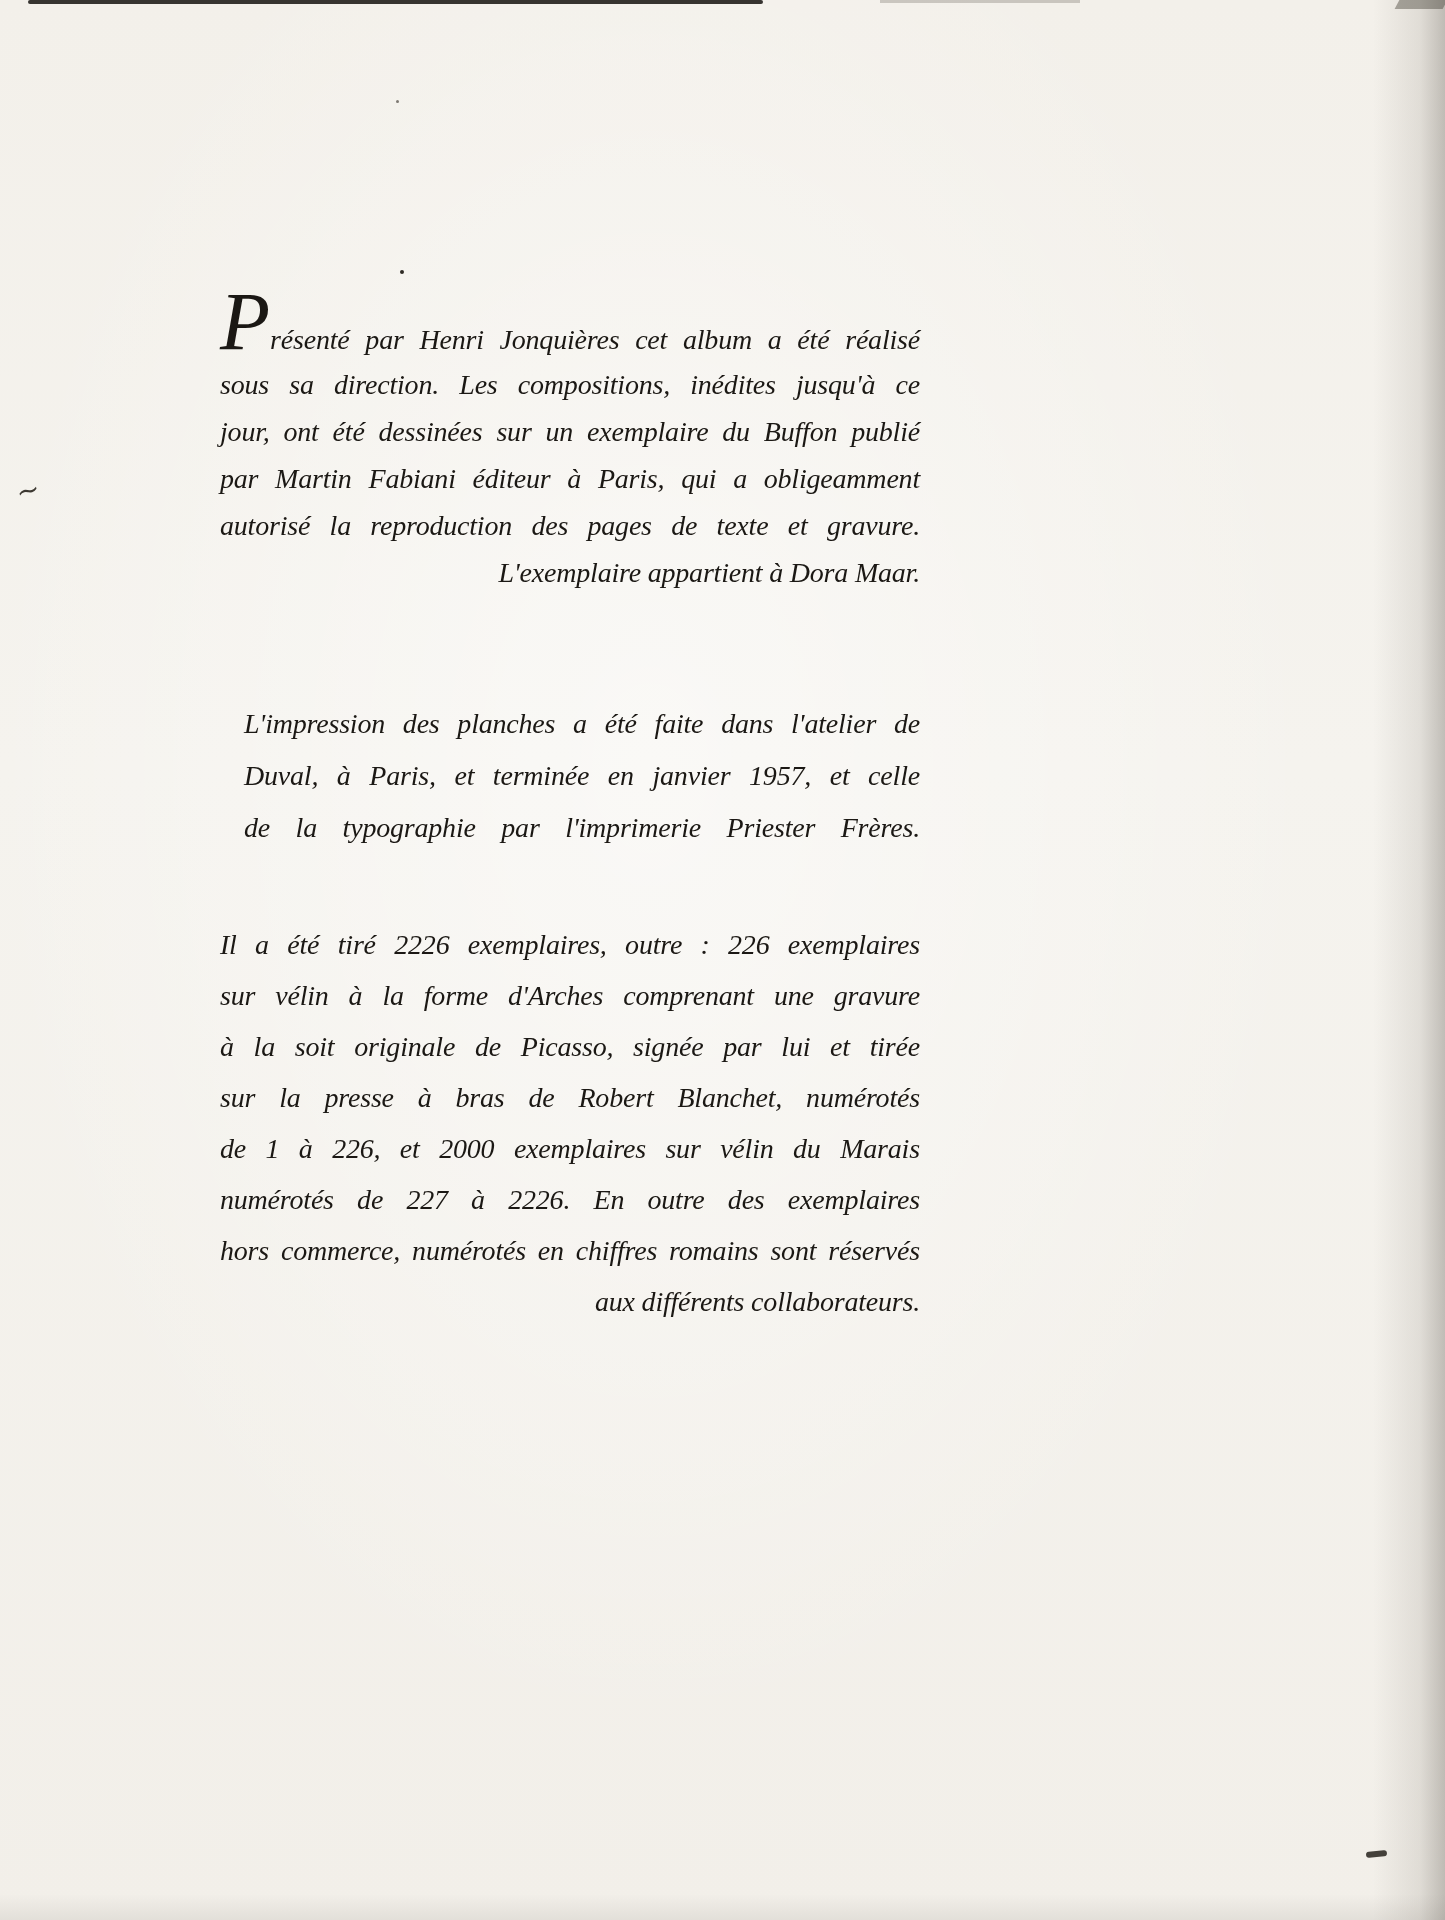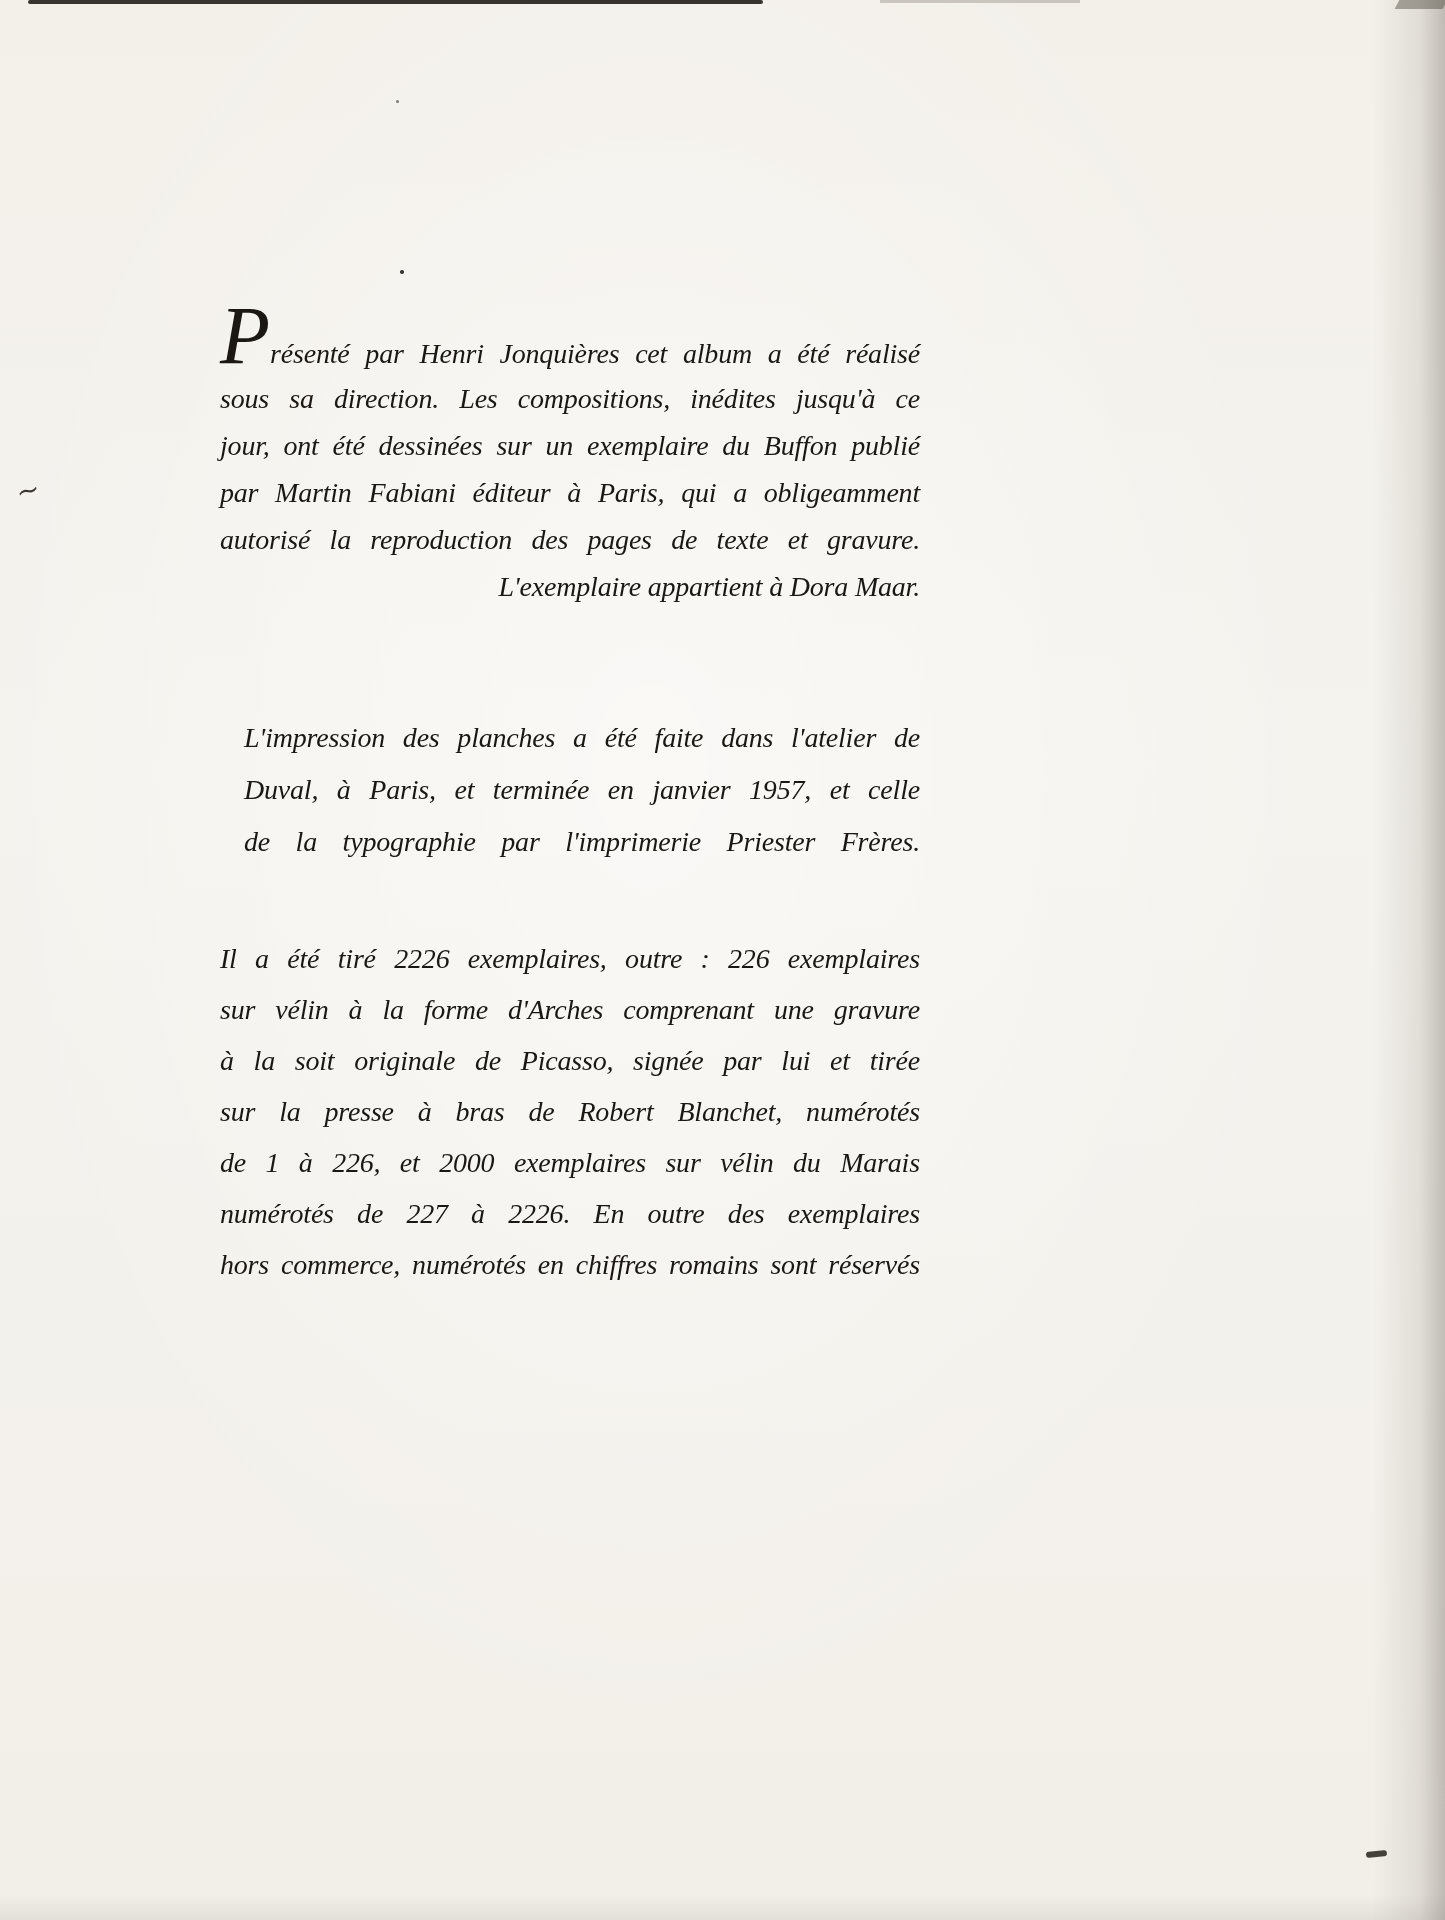--- a/index.html
+++ b/index.html
@@ -85,21 +85,21 @@
     left: 396px; top: 100px;
     width: 3px; height: 3px;
     background: #55504a;
     border-radius: 50%;
     opacity: 0.75;
   }
 
   .text-block {
     position: absolute;
     left: 220px;
-    top: 336px;
+    top: 322px;
     width: 700px;
     color: #1b1814;
     font-style: italic;
     font-size: 28px;
     letter-spacing: -0.2px;
   }
   .para { margin: 0; }
   .para.p2 { margin-top: 104px; }
   .para.p3 { margin-top: 65px; }
 
@@ -153,15 +153,16 @@
         <div class="line"><span>de</span><span>la</span><span>typographie</span><span>par</span><span>l'imprimerie</span><span>Priester</span><span>Frères.</span></div>
       </div>
       <div class="para p3">
         <div class="line"><span>Il</span><span>a</span><span>été</span><span>tiré</span><span>2226</span><span>exemplaires,</span><span>outre</span><span>:</span><span>226</span><span>exemplaires</span></div>
         <div class="line"><span>sur</span><span>vélin</span><span>à</span><span>la</span><span>forme</span><span>d'Arches</span><span>comprenant</span><span>une</span><span>gravure</span></div>
         <div class="line"><span>à</span><span>la</span><span>soit</span><span>originale</span><span>de</span><span>Picasso,</span><span>signée</span><span>par</span><span>lui</span><span>et</span><span>tirée</span></div>
         <div class="line"><span>sur</span><span>la</span><span>presse</span><span>à</span><span>bras</span><span>de</span><span>Robert</span><span>Blanchet,</span><span>numérotés</span></div>
         <div class="line"><span>de</span><span>1</span><span>à</span><span>226,</span><span>et</span><span>2000</span><span>exemplaires</span><span>sur</span><span>vélin</span><span>du</span><span>Marais</span></div>
         <div class="line"><span>numérotés</span><span>de</span><span>227</span><span>à</span><span>2226.</span><span>En</span><span>outre</span><span>des</span><span>exemplaires</span></div>
         <div class="line"><span>hors</span><span>commerce,</span><span>numérotés</span><span>en</span><span>chiffres</span><span>romains</span><span>sont</span><span>réservés</span></div>
+        <div class="line center">aux différents collaborateurs.</div>
       </div>
     </div>
 </div>
 
 </body></html>

